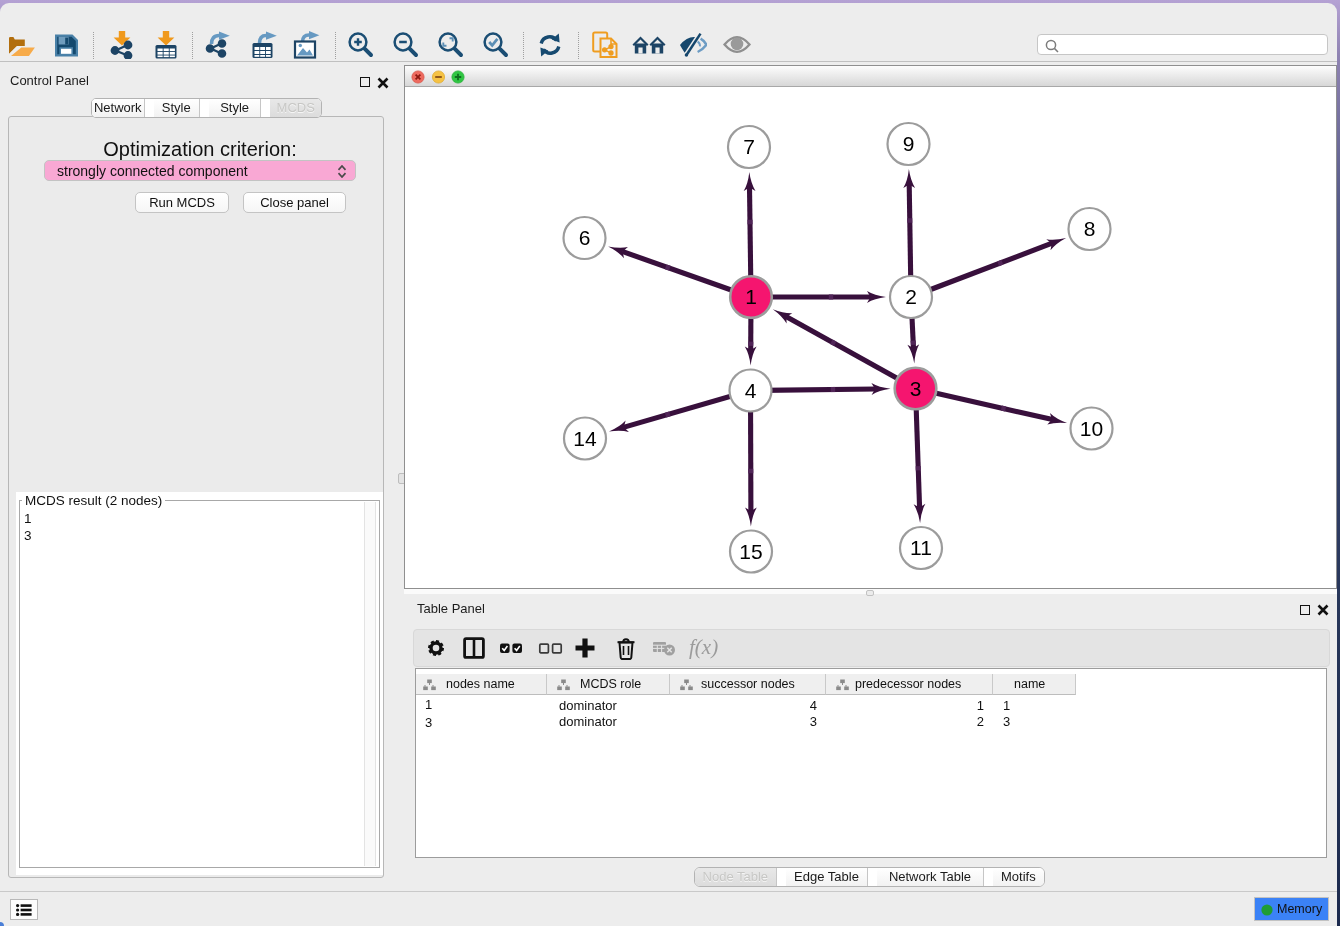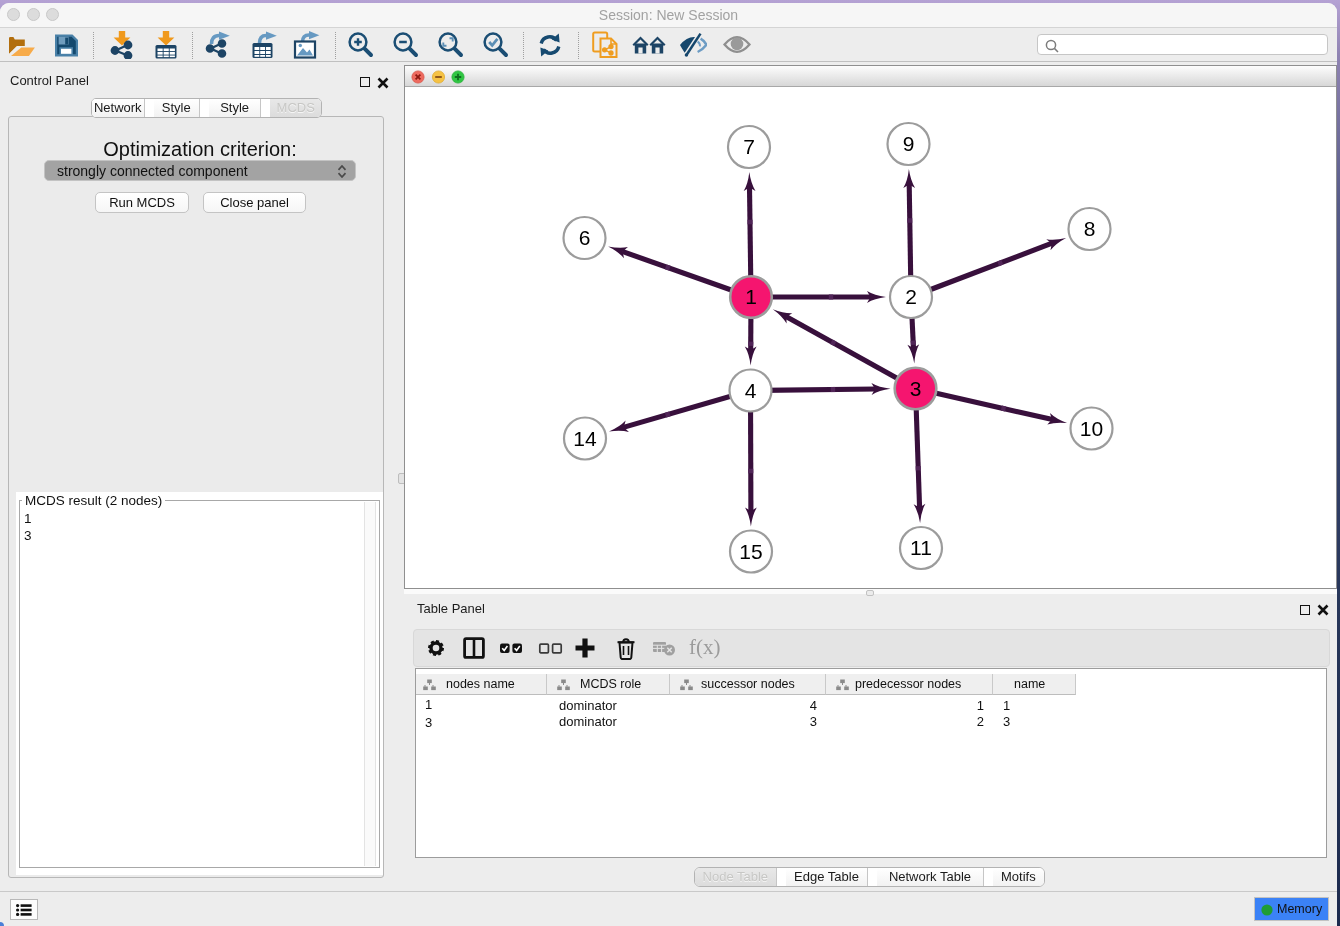--- a/index.html
+++ b/index.html
@@ -34,35 +34,29 @@
   border-radius:5px; overflow:hidden; background:#fff;gap:9px; }
 .tabgrp .tab { font-size:13px; color:#1a1a1a; text-align:center; line-height:18px;
   background:linear-gradient(180deg,#ffffff,#f2f2f2); border-right:1px solid #c6c6c6; }
 .tabgrp .tab:last-child { border-right:none; }
 .tabgrp .tab.sel { background:linear-gradient(180deg,#e8e8e8,#dcdcdc); color:#c7c7c5;
   text-shadow:0 1px 0 #f5f5f5; }
 .ctl-content { position:absolute; left:8px; top:113px; width:376px; height:762px;
   border:1px solid #b7b7b7; border-radius:3px; background:#ebebeb; }
 .button { position:absolute; background:linear-gradient(180deg,#ffffff,#f6f6f6);
   border:1px solid #c4c4c4; border-radius:5px; font-size:13px; color:#111;
-  text-align:center; }
+  text-align:center;margin-left:40px; }
 .cell { position:absolute; font-size:13px; color:#111; white-space:nowrap; }
 .hdrcell { position:absolute; height:21px; background:#efefef;
   border-right:1px solid #c9c9c9; border-bottom:1px solid #bdbdbd;
   font-size:12.5px; color:#111; text-align:center; line-height:19px; }
 </style>
 </head>
 <body>
 <div class="win">
-<div class="titlebar">
-  <div class="tl" style="left:7px"></div>
-  <div class="tl" style="left:26.5px"></div>
-  <div class="tl" style="left:46px"></div>
-  <div class="wtitle">Session: New Session</div>
-</div>
 
 <div class="toolbar">
   <div class="sep" style="left:93px"></div>
   <div class="sep" style="left:192px"></div>
   <div class="sep" style="left:335px"></div>
   <div class="sep" style="left:523px"></div>
   <div class="sep" style="left:578px"></div>
 
   <svg class="abs" style="left:7px;top:5px" width="30" height="26" viewBox="0 0 30 26">
     <path d="M2 19.5 V4.2 Q2 3 3.2 3 L6.4 3 L7.8 5.6 H17.8 V12 H9.6 Z" fill="#b26e0d"></path>
@@ -217,21 +211,21 @@
 
 <div class="ctl-content"></div>
 <div class="tabgrp" style="left:91px;top:95px;width:231px">
   <div class="tab" style="width:60px">Network</div>
   <div class="tab" style="width:53px">Style</div>
   <div class="tab" style="width:60px">Style</div>
   <div class="tab sel" style="width:58px">MCDS</div>
 </div>
 
 <div class="abs" style="left:60px;top:135px;width:280px;text-align:center;font-size:20px;color:#111">Optimization criterion:</div>
-<div class="abs" style="left:44px;top:157px;width:312px;height:21px;background:#a3a3a3;border:1px solid #c3c3c3;border-radius:5px">
+<div class="abs" style="left:44px;top:157px;width:312px;height:21px;background:#f9a8d4;border:1px solid #c3c3c3;border-radius:5px">
   <div class="abs" style="left:12px;top:2px;font-size:14px;color:#111">strongly connected component</div>
   <svg class="abs" style="right:7px;top:3px" width="12" height="15" viewBox="0 0 12 15">
     <path d="M2.5 5.8 L6 2 L9.5 5.8 M2.5 9.2 L6 13 L9.5 9.2" fill="none" stroke="#4a4a4a" stroke-width="1.7"></path>
   </svg>
 </div>
 <div class="button" style="left:95px;top:189px;width:94px;height:21px;line-height:19px">Run MCDS</div>
 <div class="button" style="left:203px;top:189px;width:103px;height:21px;line-height:19px">Close panel</div>
 
 <div class="abs" style="left:16px;top:489px;width:367px;height:383px;background:#fff"></div>
 <div class="abs" style="left:19px;top:497px;width:361px;height:368px;border:1px solid #a8a8a8"></div>
@@ -360,21 +354,21 @@
   <rect x="1" y="3" width="13" height="10" rx="1" fill="#a0a0a0"></rect>
   <g stroke="#e5e5e5" stroke-width="1">
     <line x1="1" y1="6.2" x2="14" y2="6.2"></line>
         <line x1="1" y1="9.4" x2="14" y2="9.4"></line>
     <line x1="5.3" y1="6.2" x2="5.3" y2="13"></line>
         <line x1="9.6" y1="6.2" x2="9.6" y2="13"></line>
   </g>
   <circle cx="17.5" cy="11" r="5.5" fill="#a0a0a0"></circle>
   <path d="M15.3 8.8 l4.4 4.4 M19.7 8.8 l-4.4 4.4" stroke="#e5e5e5" stroke-width="1.4"></path>
 </svg>
-<div class="abs" style="left:689px;top:632px;font-family:'Liberation Serif',serif;font-size:21px;color:#9b9b9b">f(x)</div>
+<div class="abs" style="left:689px;top:632px;font-family:'Liberation Serif',serif;font-style:italic;font-size:21px;color:#9b9b9b">f(x)</div>
 
 <div class="abs" style="left:415px;top:665px;width:912px;height:190px;background:#fff;border:1px solid #9c9c9c"></div>
 <div class="hdrcell" style="left:416px;top:671px;width:131px"></div>
 <div class="hdrcell" style="left:547px;top:671px;width:123px"></div>
 <div class="hdrcell" style="left:670px;top:671px;width:156px"></div>
 <div class="hdrcell" style="left:826px;top:671px;width:167px"></div>
 <div class="hdrcell" style="left:993px;top:671px;width:83px"></div>
 <div class="abs" style="left:446px;top:674px;font-size:12.5px;color:#111">nodes name</div>
 <div class="abs" style="left:580px;top:674px;font-size:12.5px;color:#111">MCDS role</div>
 <div class="abs" style="left:701px;top:674px;font-size:12.5px;color:#111">successor nodes</div>

